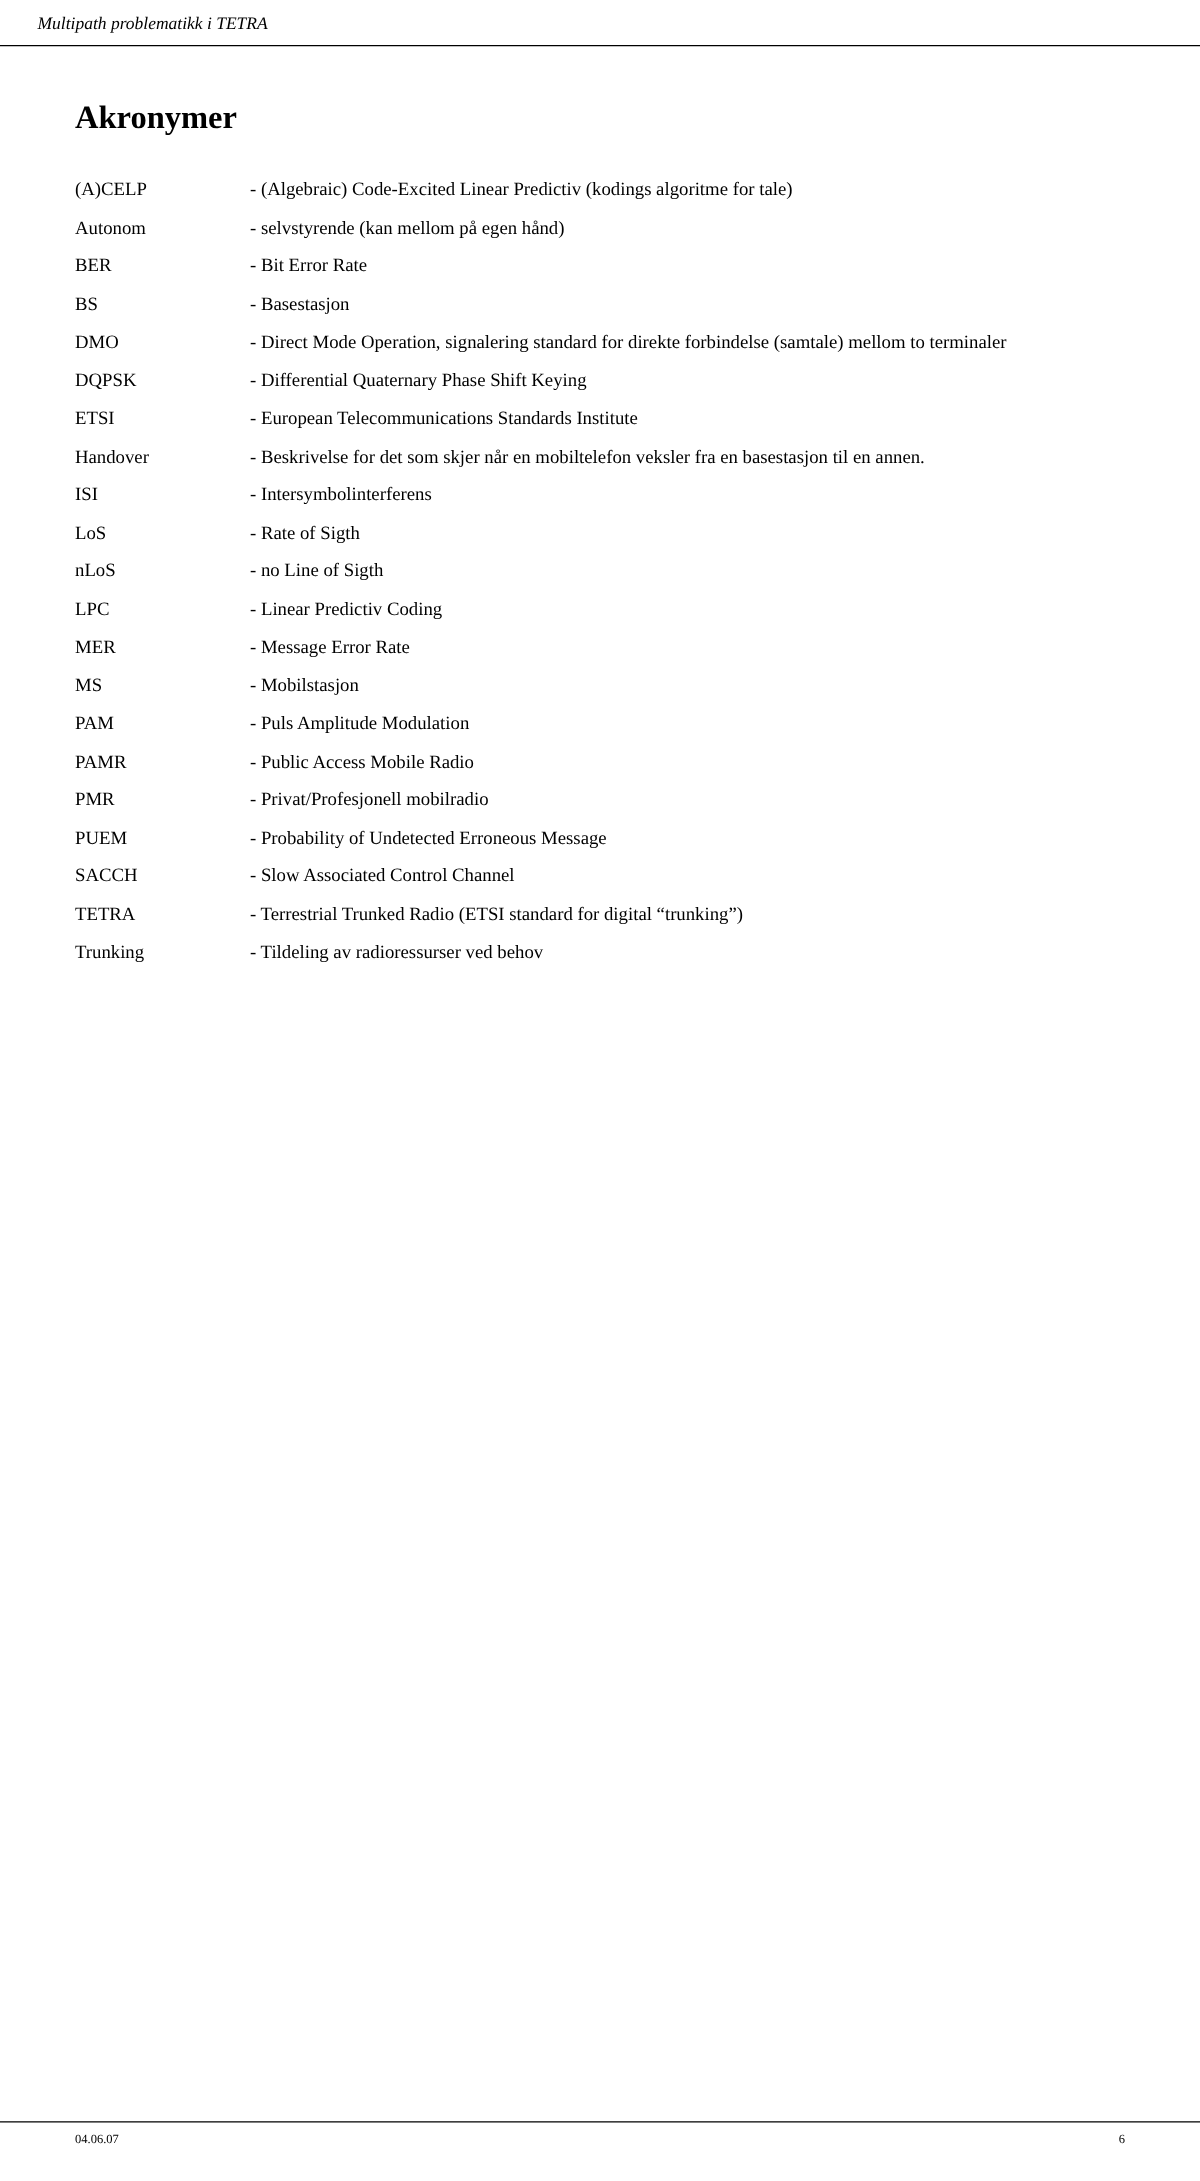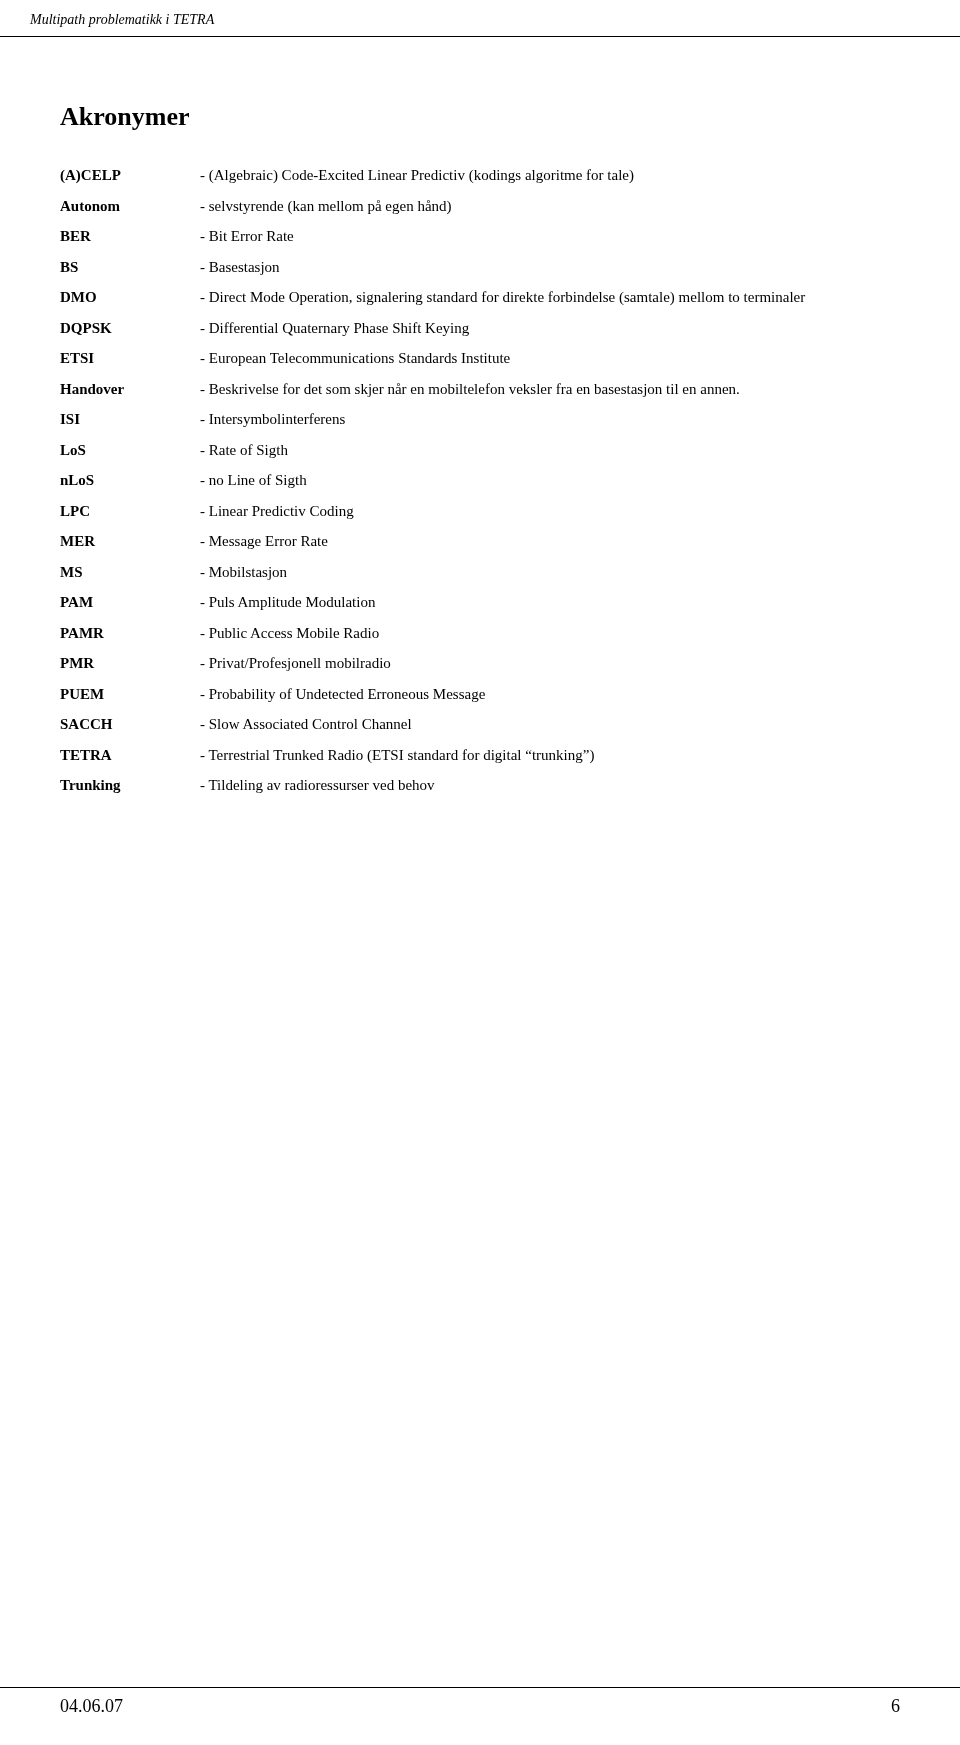--- a/index.html
+++ b/index.html
@@ -38,56 +38,56 @@
     }
 
     .content {
       padding: 40px 60px 60px 60px;
     }
 
     .section-title {
       font-size: 26px;
       font-weight: bold;
       margin-bottom: 28px;
-      margin-top: 25px;
+      margin-top: 2px;
     }
 
     .acronym-table {
       width: 100%;
       border-collapse: collapse;
     }
 
     .acronym-table tr td {
       padding: 4px 0;
       vertical-align: top;
       line-height: 1.5;
     }
 
     .acronym-table .term-col {
       width: 140px;
-      font-weight: bold;
+      font-weight: normal;
       vertical-align: top;
       padding-right: 10px;
       white-space: nowrap;
     }
 
     .acronym-table .def-col {
       vertical-align: top;
     }
 
     .footer {
       position: absolute;
       bottom: 20px;
       left: 0;
       right: 0;
       display: flex;
       justify-content: space-between;
       padding: 8px 60px;
       border-top: 1px solid #000;
-      font-size: 18px;
+      font-size: 10px;
     }
   </style>
 </head>
 <body>
 
 <div class="page-container">
 
   <div class="header">
     <span class="header-title">Multipath problematikk i TETRA</span>
   </div>

